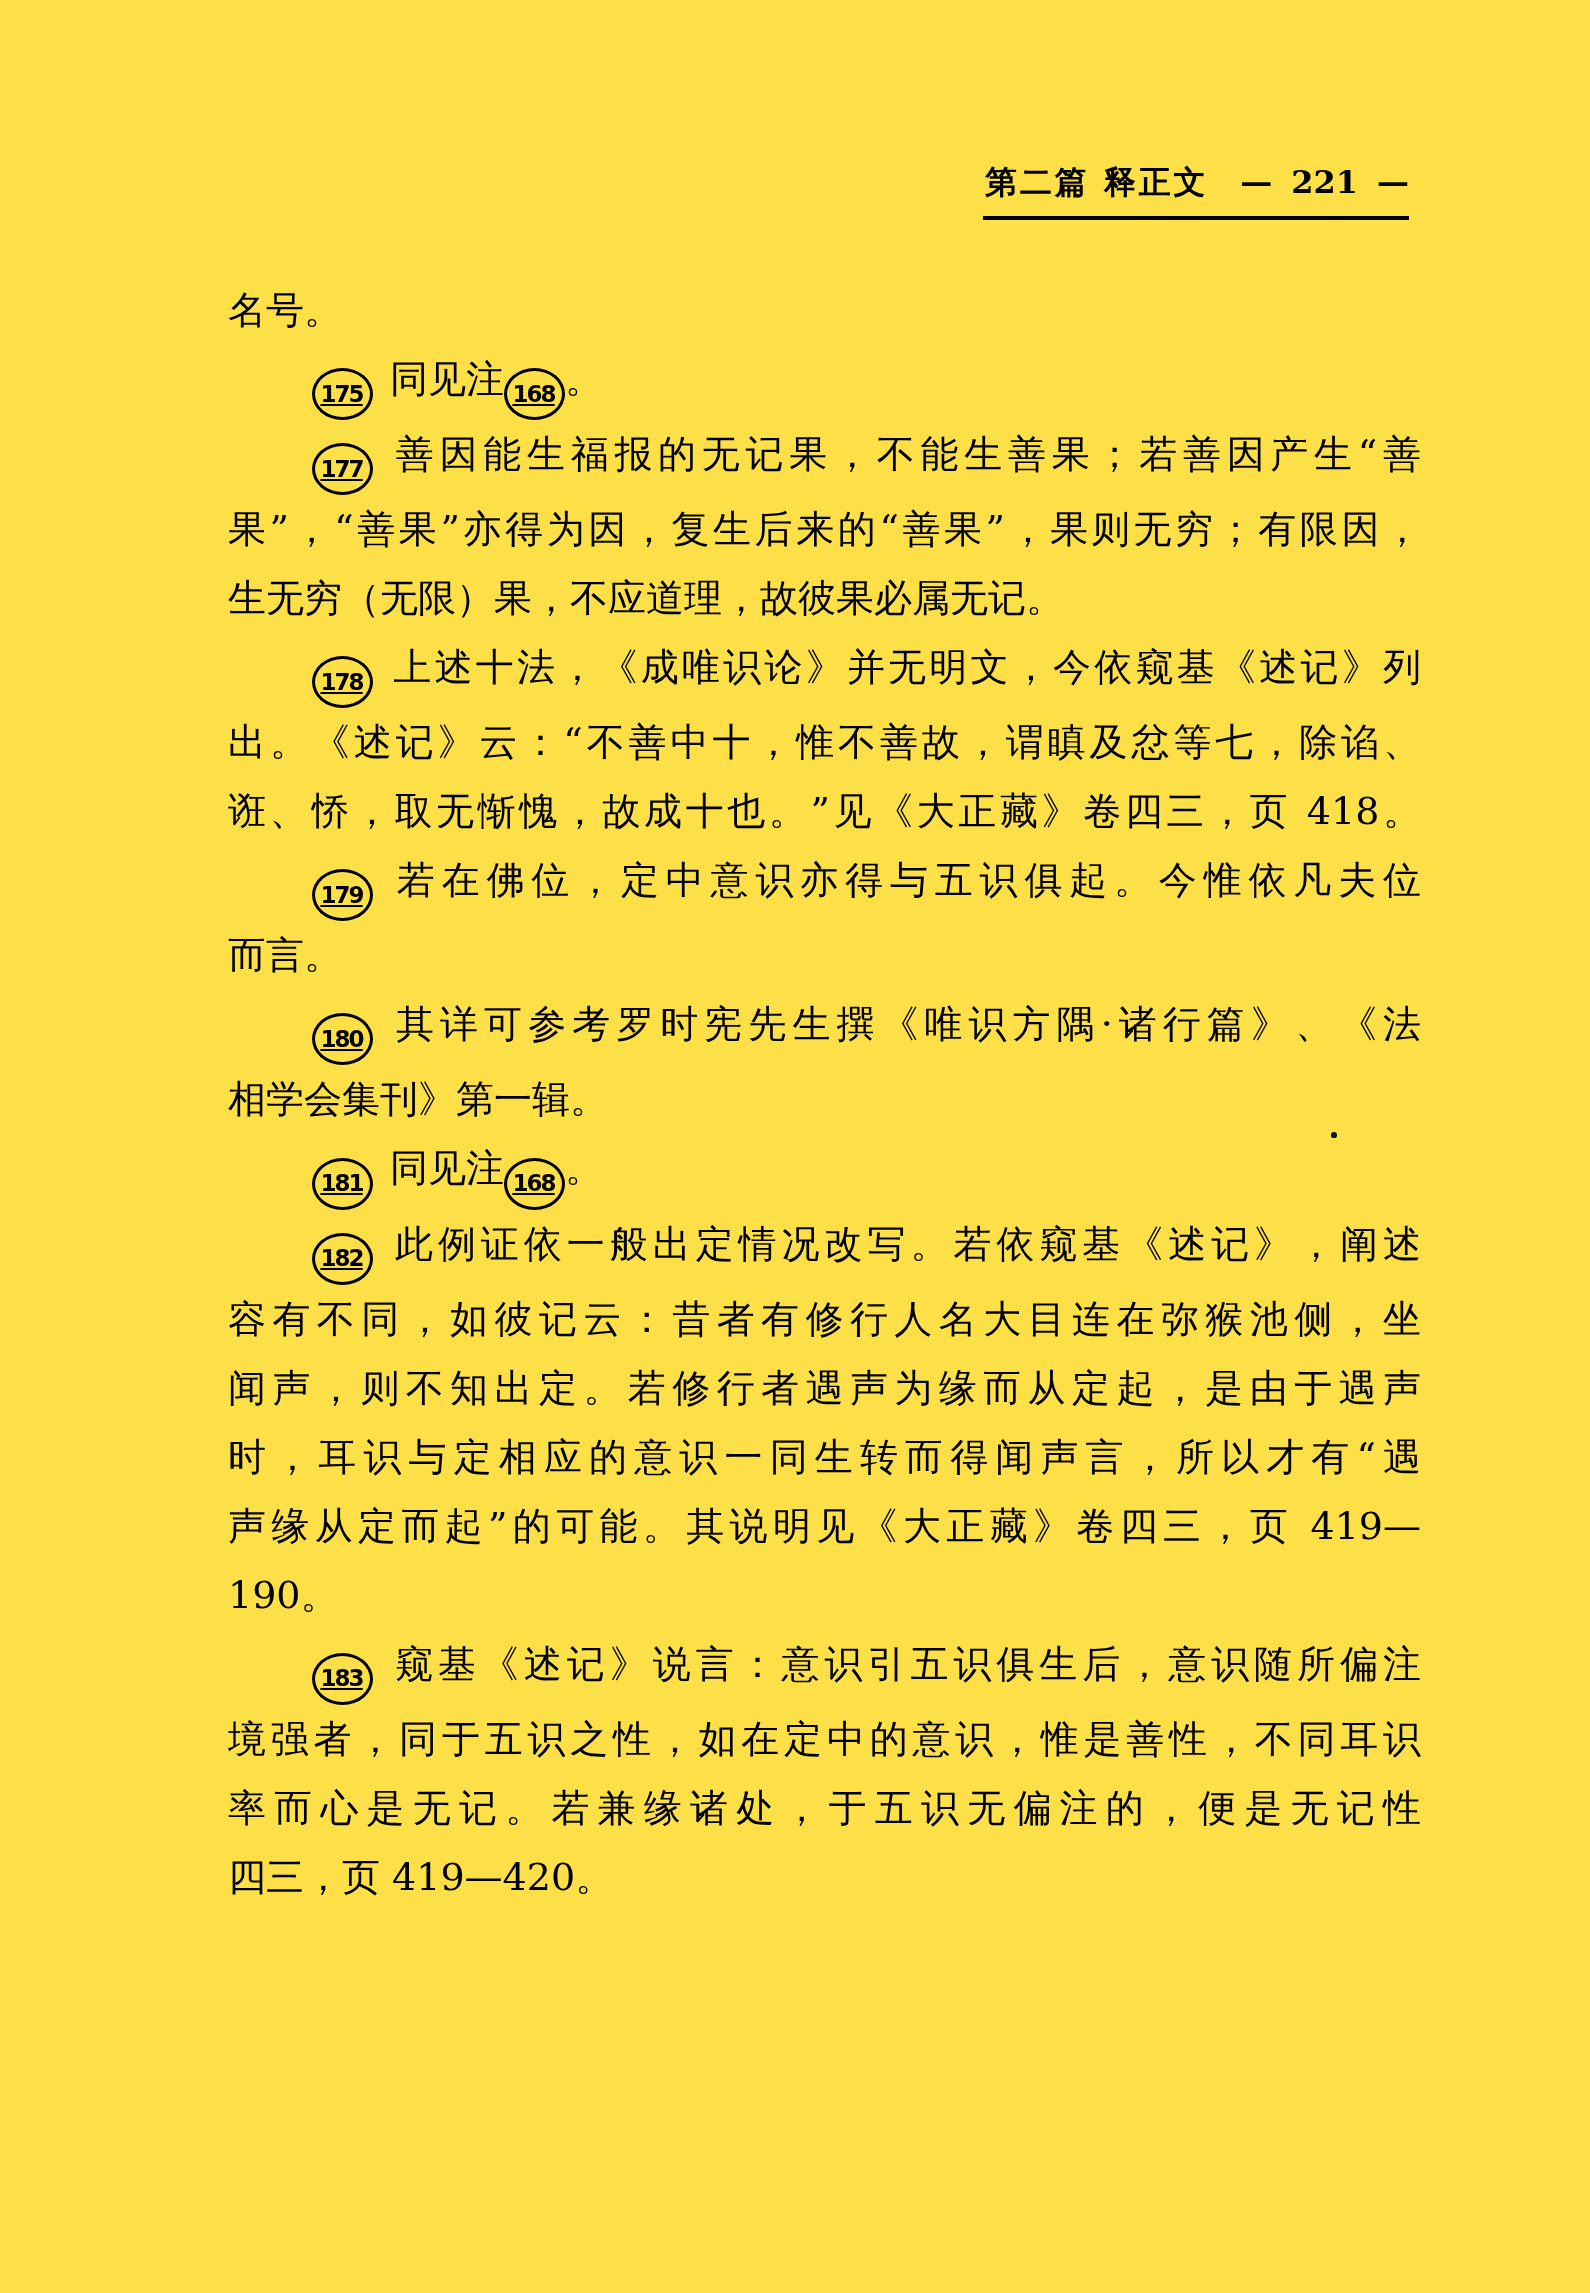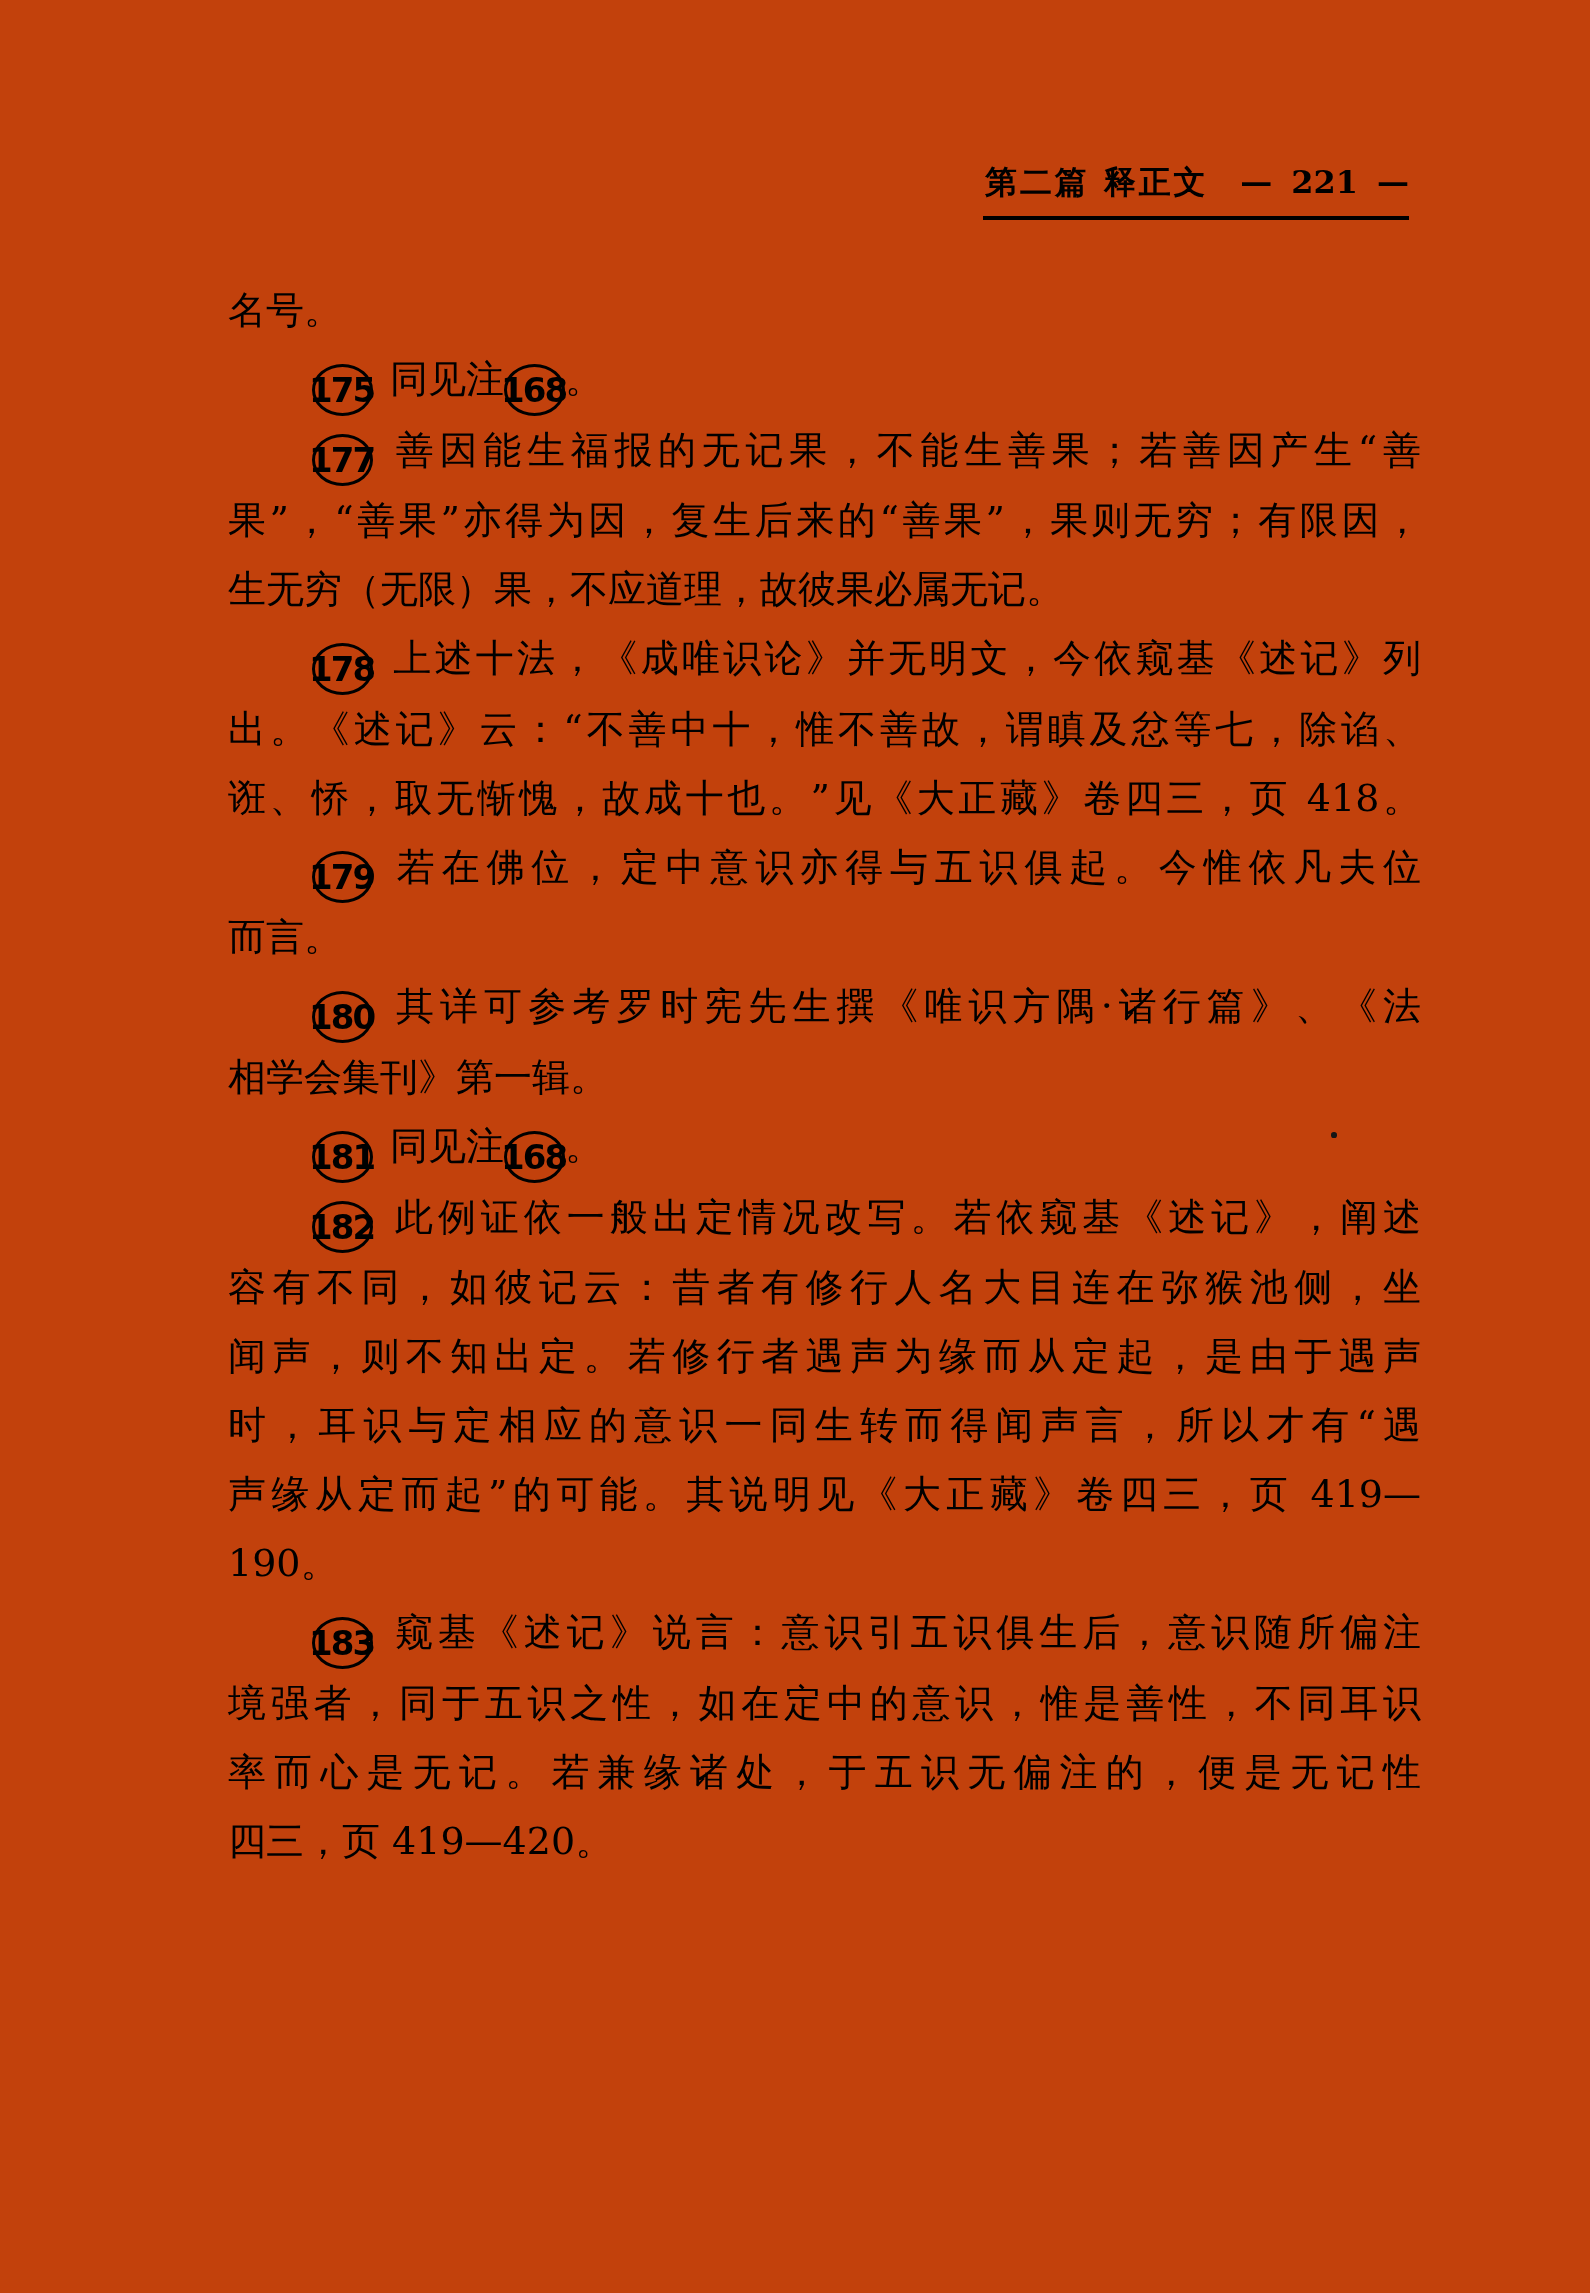--- a/index.html
+++ b/index.html
@@ -1,19 +1,19 @@
 <!DOCTYPE html>
 <html><head>
 <meta charset="utf-8">
 <style>
   html, body { margin:0; padding:0; background:#e8e8e8; }
   .page {
     position:relative;
     width:1591px; height:2293px;
-    background:#c2410c;
+    background:#fde047;
     color:#000;
     font-family:"DejaVu Serif","Liberation Serif",serif;
     overflow:hidden;
     margin:0 auto;
   }
   
   .header {
     position:absolute; left:985px; top:163px; width:424px;
     display:flex; justify-content:space-between; align-items:baseline;
     font-size:32px; line-height:1.2; white-space:nowrap;
@@ -32,23 +32,24 @@
   .line { white-space:normal; }
   .line.indent { padding-left:84px; }
   .line.fill { text-align:justify; text-align-last:justify; text-justify:inter-character; }
   
   .ref {
     display:inline-flex; align-items:center; justify-content:center;
     box-sizing:border-box;
     width:61px; height:52px;
     border:3.8px solid #000; border-radius:50%;
     font-family:"DejaVu Sans","Liberation Sans",sans-serif;
-    font-weight:bold; font-size:34px; letter-spacing:-1.9px;
+    font-weight:bold; font-size:23px; letter-spacing:-1.9px;
     line-height:1; vertical-align:-9.6px;
     padding-right:1.9px;
+    text-decoration:underline;
   }
   .ref.lead { margin-right:17px; }
   
   .speck {
     position:absolute; left:1331px; top:1132px;
     width:5.7px; height:5.7px; border-radius:50%;
     background:#151515;
   }
 </style>
 </head>

